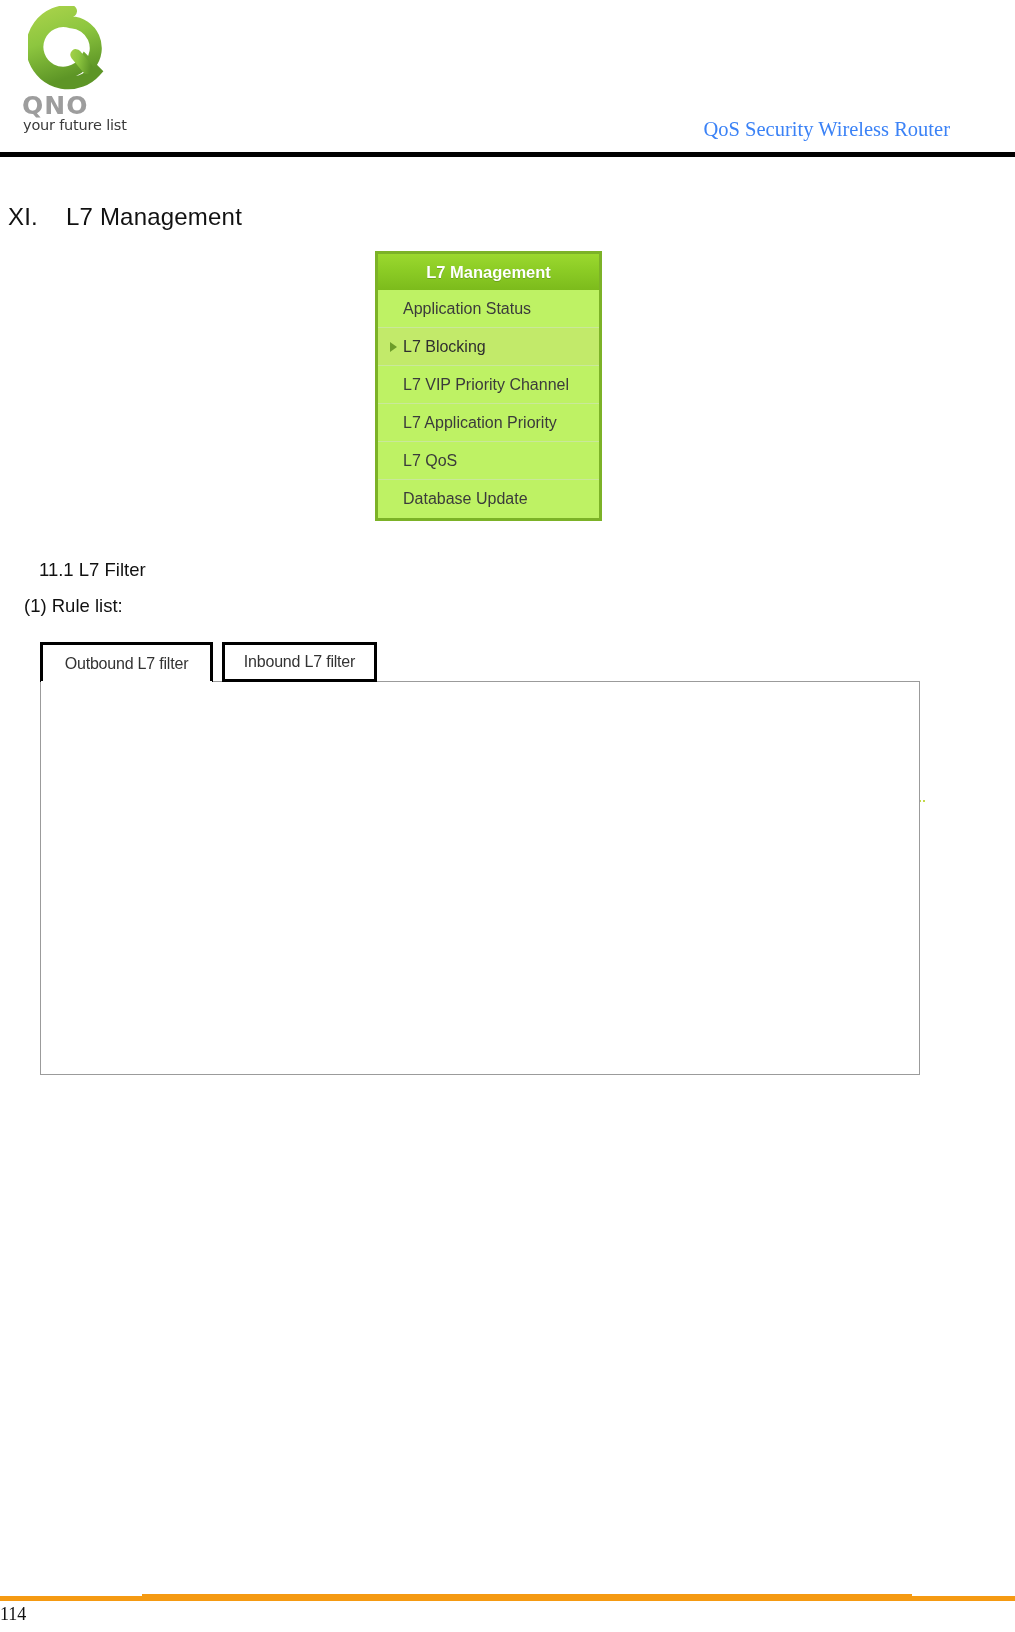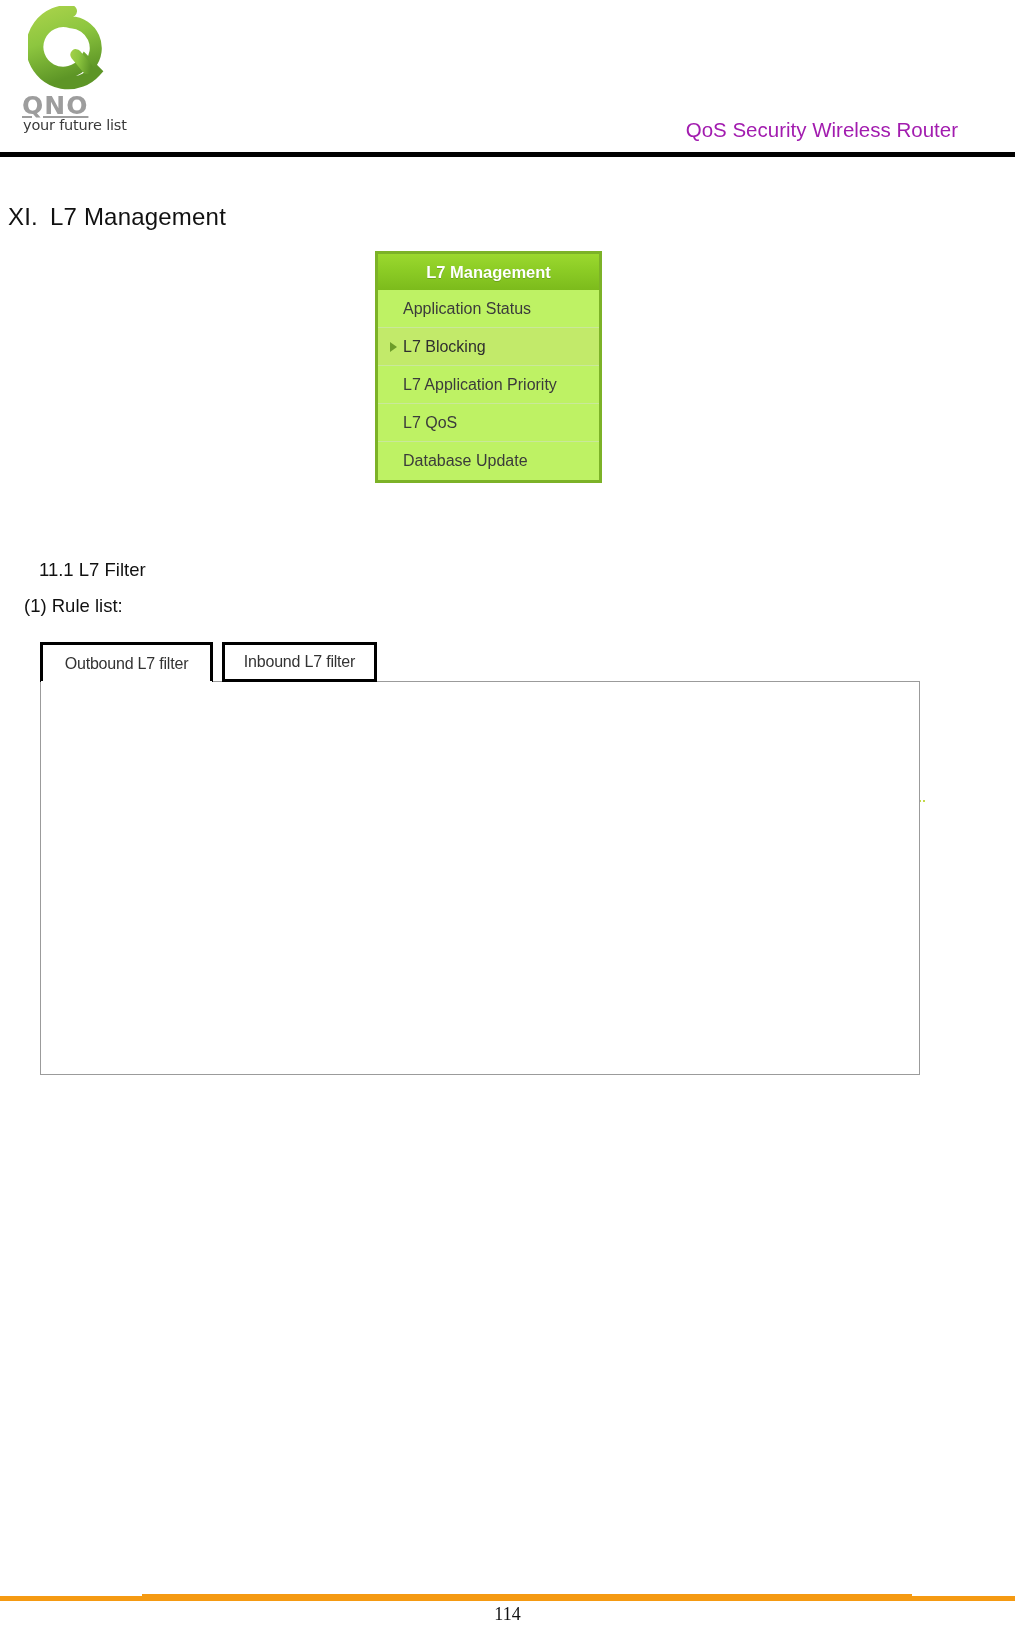--- a/index.html
+++ b/index.html
@@ -39,55 +39,54 @@
     width: 118px; height: 26px;
     display: flex;
     align-items: center;
   }
   .logo-word-txt {
     font-family: "DejaVu Sans", sans-serif;
     font-weight: bold;
     font-size: 25px;
     letter-spacing: 1px;
     color: #9d9d9d;
-    text-decoration: underline;
   }
   .logo-tag {
     position: absolute;
     left: 5px; top: 113px;
     font-family: "DejaVu Sans", sans-serif;
     font-size: 14.5px;
     color: #3a3a3a;
     letter-spacing: -0.2px;
   }
   .header-title {
     position: absolute;
-    right: 57px; top: 118px;
-    font-family: Liberation Sans, sans-serif;
+    right: 65px; top: 118px;
+    font-family: Liberation Serif, serif;
     font-size: 20.5px;
-    color: #a21caf;
+    color: #3b82f6;
     white-space: nowrap;
   }
   .header-rule {
     position: absolute;
     left: 0; top: 152px;
     width: 1015px; height: 5px;
     background: #000;
   }
 
   
   .section-title {
     position: absolute;
     left: 8px; top: 203px;
     font-size: 24px;
     color: #111;
     letter-spacing: 0.2px;
     white-space: nowrap;
   }
-  .section-title .num { margin-right: 12px; }
+  .section-title .num { margin-right: 28px; }
 
   
   .menu-box {
     position: absolute;
     left: 375px; top: 251px;
     width: 227px;
     border: 3px solid #7cb227;
     box-sizing: border-box;
     background: #ffffff;
     font-family: "Liberation Sans", sans-serif;
@@ -433,21 +432,21 @@
   .footer-rule2 {
     position: absolute;
     left: 142px; top: 1594px;
     width: 770px; height: 5px;
     background: #f59a12;
   }
   .page-num {
     position: absolute;
     left: 0; top: 1604px;
     width: 1015px;
-    text-align: center;
+    text-align: left;
     font-family: "Liberation Serif", serif;
     font-size: 18px;
     color: #111;
   }
 </style>
 </head>
 <body>
 
 <div class="page-header">
 
@@ -479,20 +478,23 @@
 
 <div class="menu-box">
   <div class="menu-head">L7 Management</div>
 
   <div class="menu-item">
     <span>Application Status</span>
   </div>
   <div class="menu-item active">
     <span class="caret"></span>
     <span>L7 Blocking</span>
+  </div>
+  <div class="menu-item">
+    <span>L7 VIP Priority Channel</span>
   </div>
   <div class="menu-item">
     <span>L7 Application Priority</span>
   </div>
   <div class="menu-item">
     <span>L7 QoS</span>
   </div>
   <div class="menu-item">
     <span>Database Update</span>
   </div>

